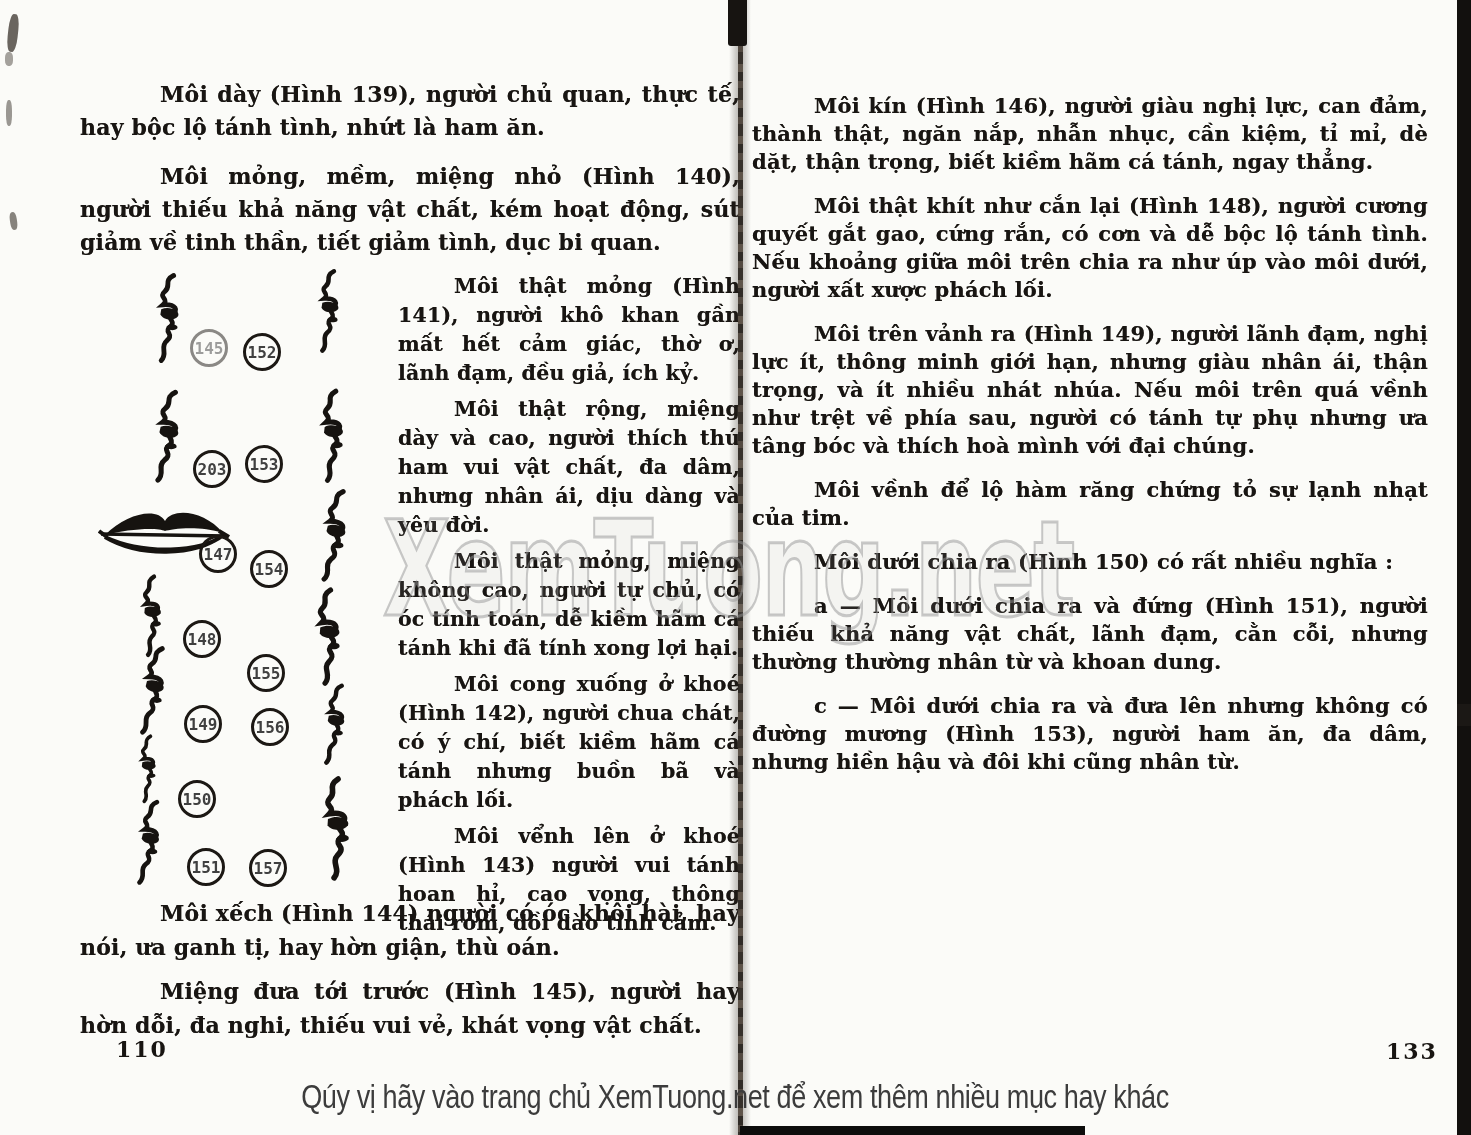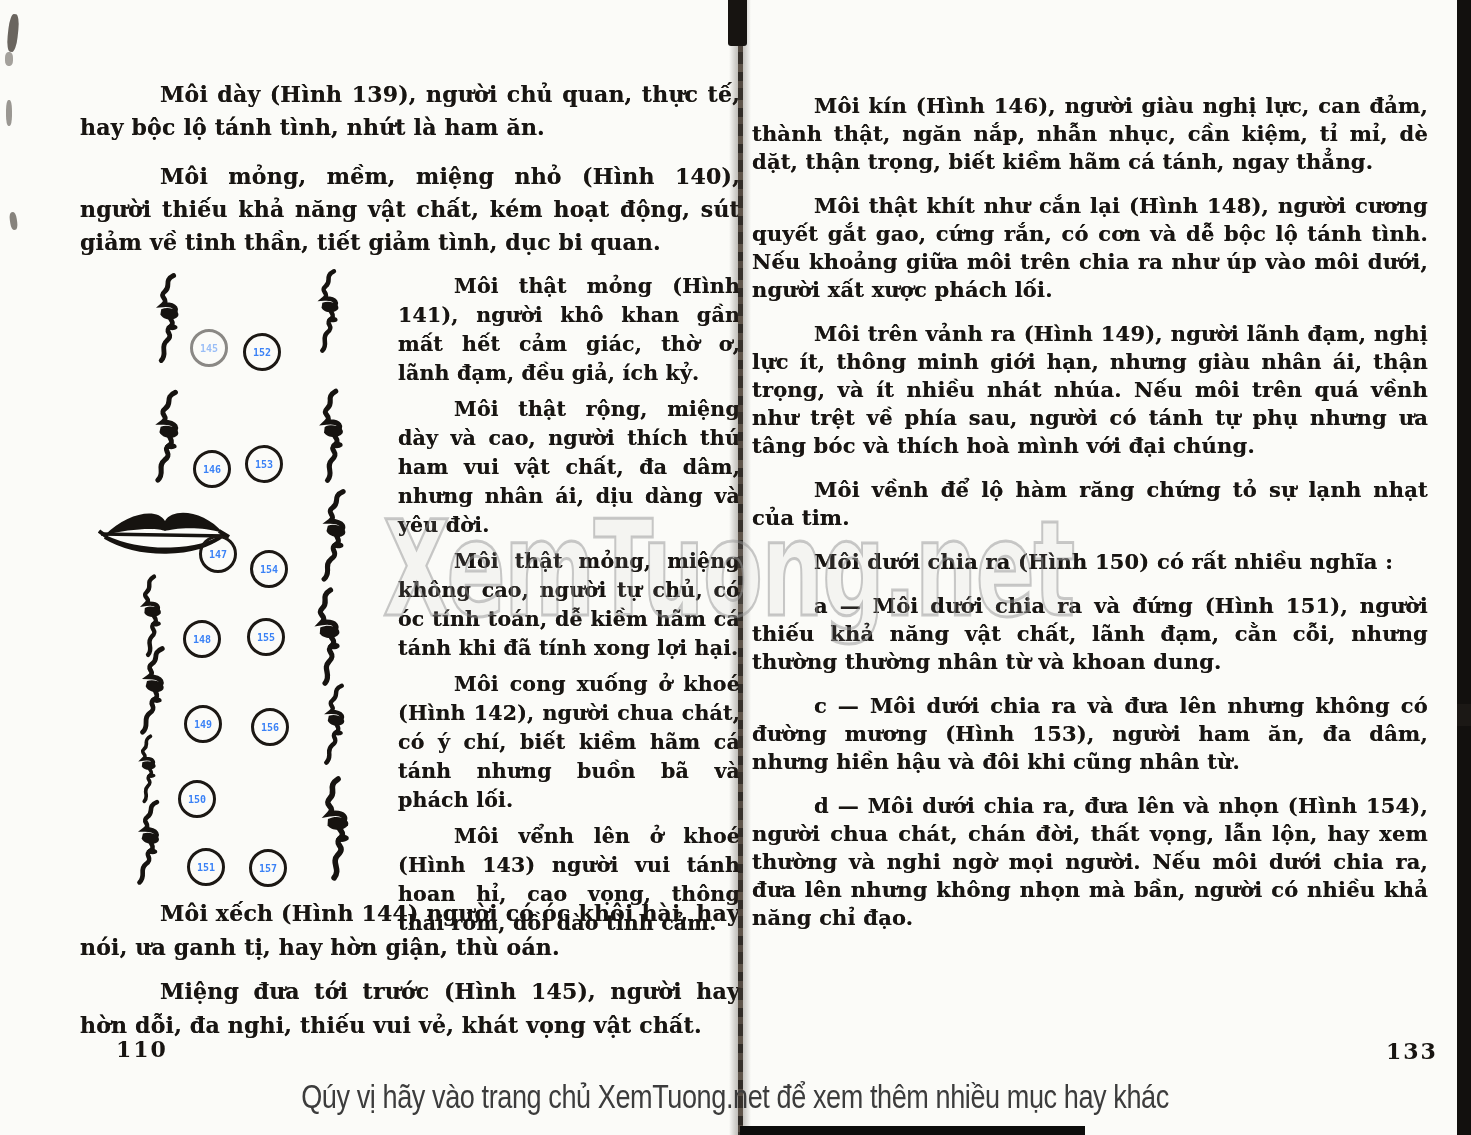--- a/index.html
+++ b/index.html
@@ -15,22 +15,22 @@
   #blk-left-side .para{text-indent:56px;margin-bottom:7px;}
   #blk-left-bottom{left:80px;top:896px;width:660px;font-size:22px;line-height:34px;}
   #blk-left-bottom .para{text-indent:80px;margin-bottom:10px;}
   #blk-right{left:752px;top:76px;width:676px;font-size:21px;line-height:28px;}
   #blk-right .para{text-indent:62px;margin-bottom:7px;margin-top:16px;}
   .pagenum{position:absolute;font-size:22px;font-weight:700;letter-spacing:2px;}
   #pagenum-132{left:116px;top:1036px;}
   #pagenum-133{left:1386px;top:1038px;}
   
   .circ{position:absolute;width:32px;height:32px;border:3px solid #1c1814;border-radius:50%;
-        display:flex;align-items:center;justify-content:center;font-size:10px;font-weight:700;
-        font-family:"DejaVu Sans Mono", monospace;color:#3b82f6;background:transparent;}
+        display:flex;align-items:center;justify-content:center;font-size:16px;font-weight:700;
+        font-family:"DejaVu Sans Mono", monospace;color:#404040;background:transparent;}
   .circ.faded{opacity:.5;}
   .sk{position:absolute;color:#161310;}
   
   #watermark{position:absolute;left:383px;top:492px;white-space:nowrap;z-index:6;pointer-events:none;
         font-family:"DejaVu Sans", sans-serif;font-weight:700;font-size:132px;letter-spacing:-2px;
         color:rgba(185,185,185,.10);-webkit-text-stroke:3px rgba(150,150,150,.5);
         transform:scaleX(.66);transform-origin:left center;}
   
   #footer{position:absolute;left:0;right:0;top:1078px;text-align:center;z-index:7;}
   #footer span{display:inline-block;transform:scaleX(.82);transform-origin:center;
@@ -108,30 +108,30 @@
       <use href="#prof"></use>
     </svg>
   <svg class="sk" style="left:299px;top:682px;transform:rotate(3deg)" width="62" height="84" viewBox="0 0 60 104">
       <use href="#prof"></use>
     </svg>
   <svg class="sk" style="left:290px;top:776px;transform:rotate(-6deg)" width="82" height="106" viewBox="0 0 60 104">
       <use href="#prof"></use>
     </svg>
 
   <div class="circ faded" style="left:190px;top:329px">145</div>
-  <div class="circ" style="left:193px;top:450px">146</div>
+  <div class="circ" style="left:193px;top:450px">203</div>
   <div class="circ" style="left:199px;top:535px">147</div>
   <div class="circ" style="left:183px;top:620px">148</div>
   <div class="circ" style="left:184px;top:705px">149</div>
   <div class="circ" style="left:178px;top:780px">150</div>
   <div class="circ" style="left:187px;top:848px">151</div>
   <div class="circ" style="left:243px;top:333px">152</div>
   <div class="circ" style="left:245px;top:445px">153</div>
   <div class="circ" style="left:250px;top:550px">154</div>
-  <div class="circ" style="left:247px;top:618px">155</div>
+  <div class="circ" style="left:247px;top:654px">155</div>
   <div class="circ" style="left:251px;top:708px">156</div>
   <div class="circ" style="left:249px;top:849px">157</div>
 
   <div id="blk-left-side" class="blk">
     <p class="para">Môi thật mỏng (Hình 141), người khô khan gần mất hết cảm giác, thờ ơ, lãnh đạm, đều giả, ích kỷ.</p>
     <p class="para">Môi thật rộng, miệng dày và cao, người thích thú ham vui vật chất, đa dâm, nhưng nhân ái, dịu dàng và yêu đời.</p>
     <p class="para">Môi thật mỏng, miệng không cao, người tự chủ, có óc tính toán, dễ kiềm hãm cá tánh khi đã tính xong lợi hại.</p>
     <p class="para">Môi cong xuống ở khoé (Hình 142), người chua chát, có ý chí, biết kiềm hãm cá tánh nhưng buồn bã và phách lối.</p>
     <p class="para">Môi vểnh lên ở khoé (Hình 143) người vui tánh hoan hỉ, cao vọng, thông thái rởm, dồi dào tình cảm.</p>
   </div>
@@ -144,21 +144,20 @@
   <div id="pagenum-132" class="pagenum">110</div>
 
   <div id="blk-right" class="blk">
     <p class="para">Môi kín (Hình 146), người giàu nghị lực, can đảm, thành thật, ngăn nắp, nhẫn nhục, cần kiệm, tỉ mỉ, dè dặt, thận trọng, biết kiềm hãm cá tánh, ngay thẳng.</p>
     <p class="para">Môi thật khít như cắn lại (Hình 148), người cương quyết gắt gao, cứng rắn, có cơn và dễ bộc lộ tánh tình. Nếu khoảng giữa môi trên chia ra như úp vào môi dưới, người xất xược phách lối.</p>
     <p class="para">Môi trên vảnh ra (Hình 149), người lãnh đạm, nghị lực ít, thông minh giới hạn, nhưng giàu nhân ái, thận trọng, và ít nhiều nhát nhúa. Nếu môi trên quá vềnh như trệt về phía sau, người có tánh tự phụ nhưng ưa tâng bóc và thích hoà mình với đại chúng.</p>
     <p class="para">Môi vềnh để lộ hàm răng chứng tỏ sự lạnh nhạt của tim.</p>
     <p class="para">Môi dưới chia ra (Hình 150) có rất nhiều nghĩa :</p>
     <p class="para">a — Môi dưới chia ra và đứng (Hình 151), người thiếu khả năng vật chất, lãnh đạm, cằn cỗi, nhưng thường thường nhân từ và khoan dung.</p>
     <p class="para">c — Môi dưới chia ra và đưa lên nhưng không có đường mương (Hình 153), người ham ăn, đa dâm, nhưng hiền hậu và đôi khi cũng nhân từ.</p>
-    <p class="para">d — Môi dưới chia ra, đưa lên và nhọn (Hình 154), người chua chát, chán đời, thất vọng, lẫn lộn, hay xem thường và nghi ngờ mọi người. Nếu môi dưới chia ra, đưa lên nhưng không nhọn mà bần, người có nhiều khả năng chỉ đạo.</p>
   </div>
 
   <div id="pagenum-133" class="pagenum">133</div>
 
   <div id="watermark">XemTuong.net</div>
   <div id="footer">
     <span>Qúy vị hãy vào trang chủ XemTuong.net để xem thêm nhiều mục hay khác</span>
   </div>
 
   <div id="gutter"></div>

